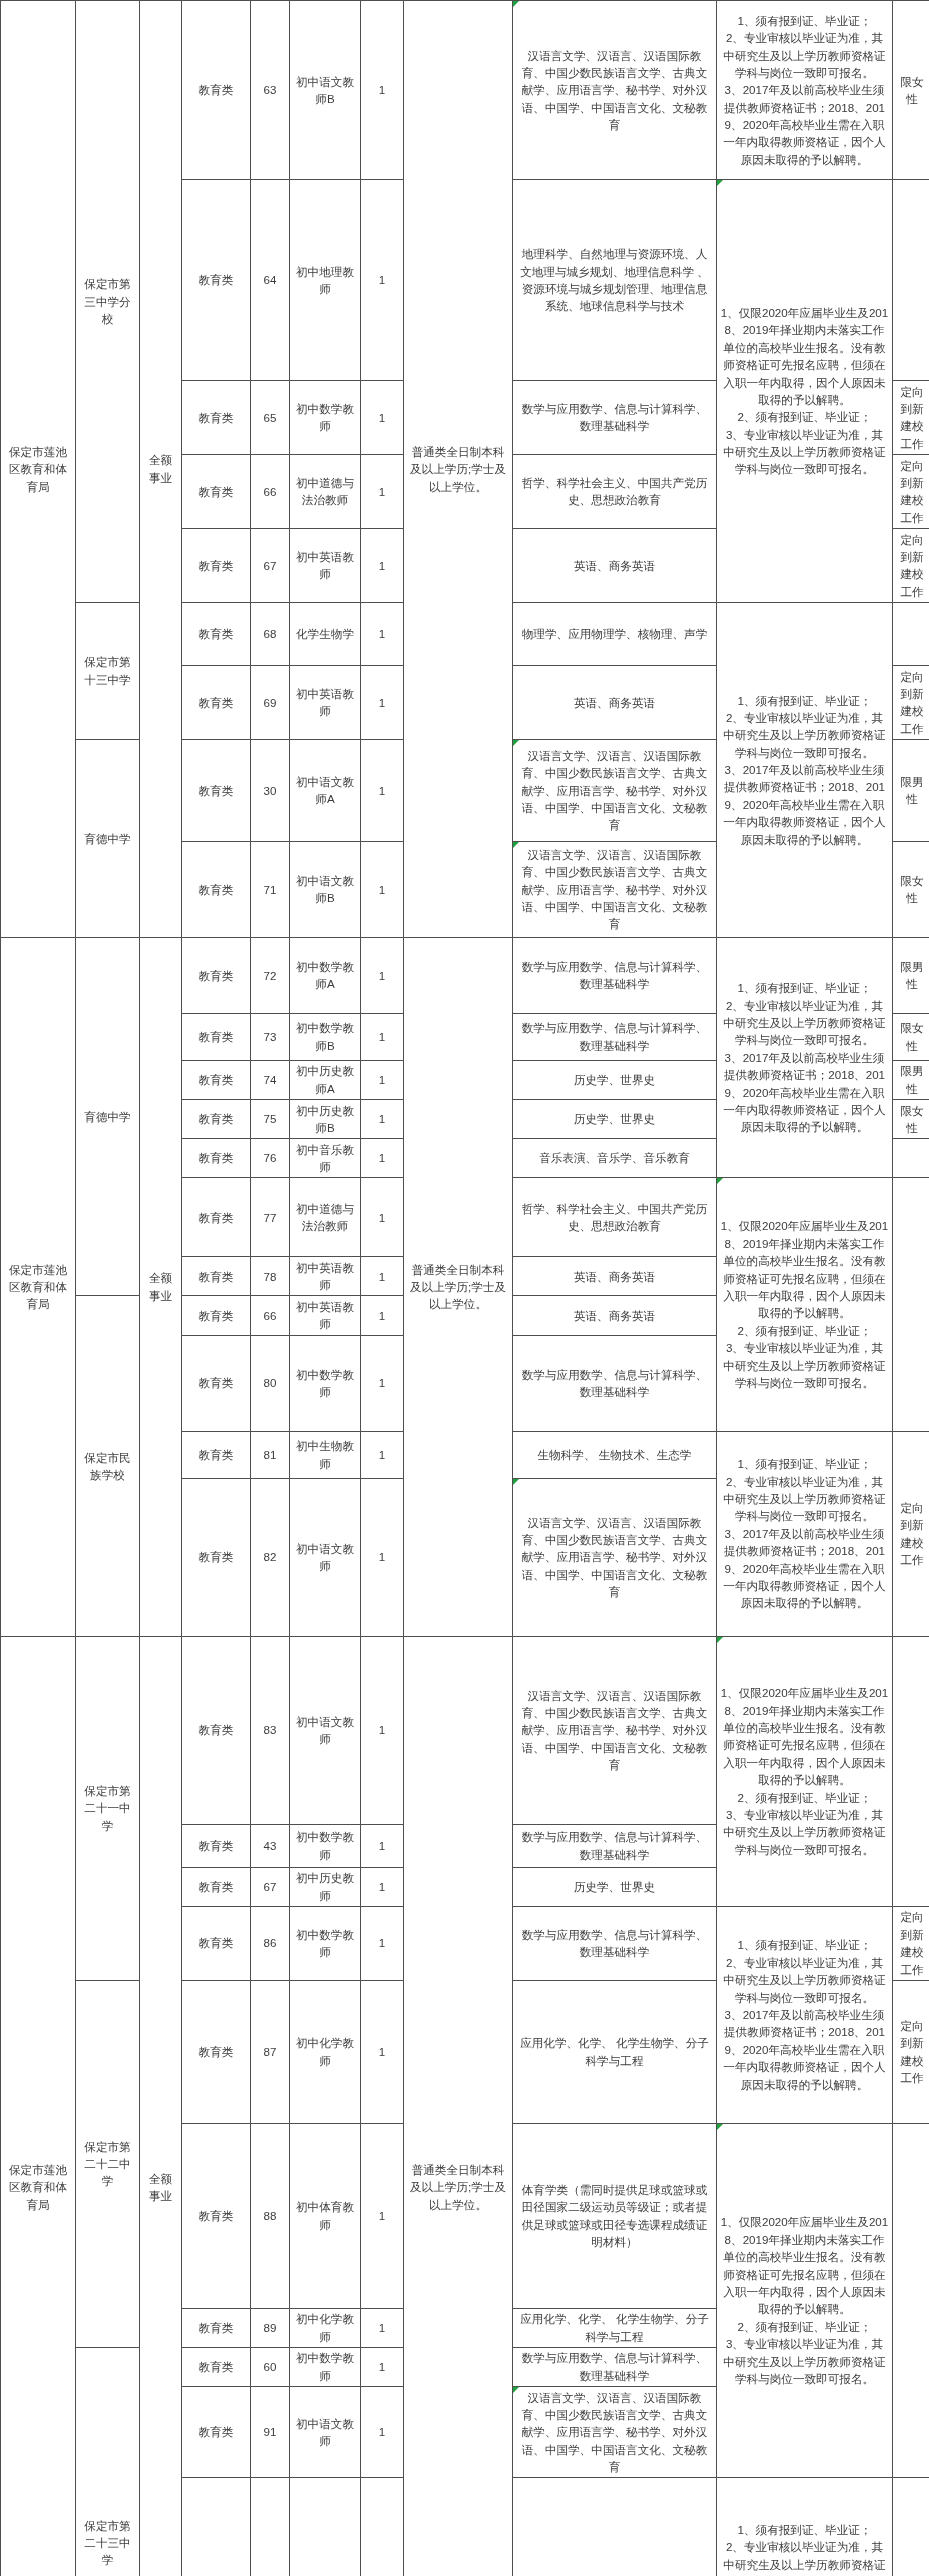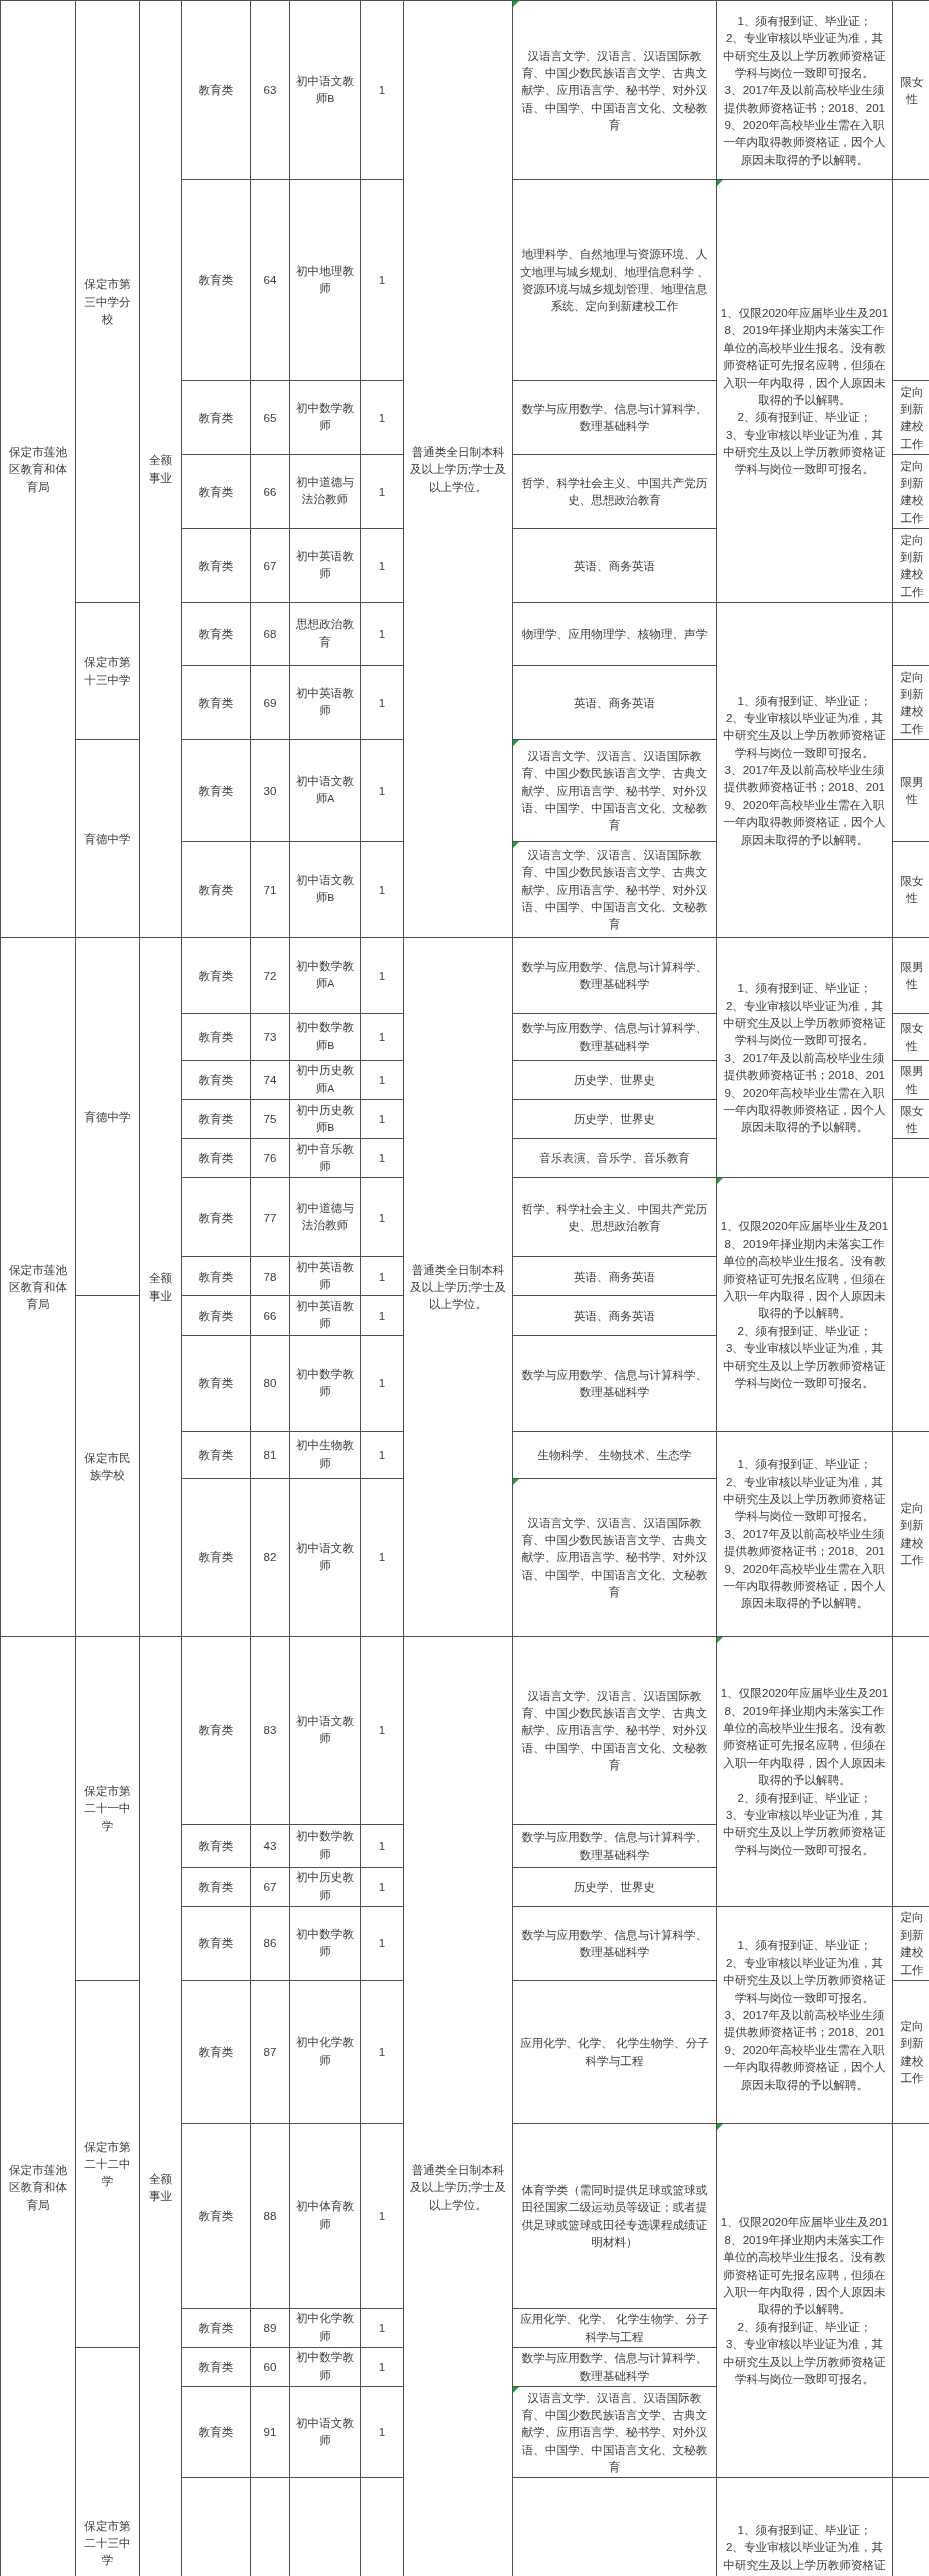--- a/index.html
+++ b/index.html
@@ -12,21 +12,21 @@
     font-size:11.6px;
     line-height:1.5;
     text-align:center;
     vertical-align:middle;
     padding:1.7px 3.4px;
     overflow:hidden;
     position:relative;
     word-break:break-all;
   }
   td.c-org,td.c-school,td.c-edu{font-size:13px;line-height:1.55;margin-top:16px;}
-  td.c-pos{font-size:12px;font-family:Liberation Mono, monospace;}
+  td.c-pos{font-size:12px;}
   td.c-maj,td.c-req{
     text-align:left;
     font-size:12px;
     line-height:1.45;
     padding:2.6px 5.2px;
     white-space:pre-wrap;
   }
   td.c-note{font-size:11.6px;line-height:1.55;padding:1.7px 1.7px;}
   tr.sec-start > td{border-top:1.7px solid #141414;}
   td.mk::before{
@@ -70,21 +70,21 @@
           <td class="c-req">1、须有报到证、毕业证；
 2、专业审核以毕业证为准，其中研究生及以上学历教师资格证学科与岗位一致即可报名。
 3、2017年及以前高校毕业生须提供教师资格证书；2018、2019、2020年高校毕业生需在入职一年内取得教师资格证，因个人原因未取得的予以解聘。</td>
           <td class="c-note">限女性</td>
         </tr>
         <tr style="height: 201px;">
           <td class="c-cat">教育类</td>
           <td class="c-num">64</td>
           <td class="c-pos">初中地理教师</td>
           <td class="c-cnt">1</td>
-          <td class="c-maj">地理科学、自然地理与资源环境、人文地理与城乡规划、地理信息科学 、资源环境与城乡规划管理、地理信息系统、定向到新建校工作</td>
+          <td class="c-maj">地理科学、自然地理与资源环境、人文地理与城乡规划、地理信息科学 、资源环境与城乡规划管理、地理信息系统、地球信息科学与技术</td>
           <td class="c-req mk" rowspan="4">1、仅限2020年应届毕业生及2018、2019年择业期内未落实工作单位的高校毕业生报名。没有教师资格证可先报名应聘，但须在入职一年内取得，因个人原因未取得的予以解聘。
 2、须有报到证、毕业证；
 3、专业审核以毕业证为准，其中研究生及以上学历教师资格证学科与岗位一致即可报名。</td>
           <td class="c-note"></td>
         </tr>
         <tr style="height: 60px;">
           <td class="c-cat">教育类</td>
           <td class="c-num">65</td>
           <td class="c-pos">初中数学教师</td>
           <td class="c-cnt">1</td>
@@ -104,21 +104,21 @@
           <td class="c-num">67</td>
           <td class="c-pos">初中英语教师</td>
           <td class="c-cnt">1</td>
           <td class="c-maj">英语、商务英语</td>
           <td class="c-note">定向到新建校工作</td>
         </tr>
         <tr style="height: 63px;">
           <td class="c-school" rowspan="2">保定市第十三中学</td>
           <td class="c-cat">教育类</td>
           <td class="c-num">68</td>
-          <td class="c-pos">思想政治教育</td>
+          <td class="c-pos">化学生物学</td>
           <td class="c-cnt">1</td>
           <td class="c-maj">物理学、应用物理学、核物理、声学</td>
           <td class="c-req" rowspan="4">1、须有报到证、毕业证；
 2、专业审核以毕业证为准，其中研究生及以上学历教师资格证学科与岗位一致即可报名。
 3、2017年及以前高校毕业生须提供教师资格证书；2018、2019、2020年高校毕业生需在入职一年内取得教师资格证，因个人原因未取得的予以解聘。</td>
           <td class="c-note"></td>
         </tr>
         <tr style="height: 51px;">
           <td class="c-cat">教育类</td>
           <td class="c-num">69</td>

